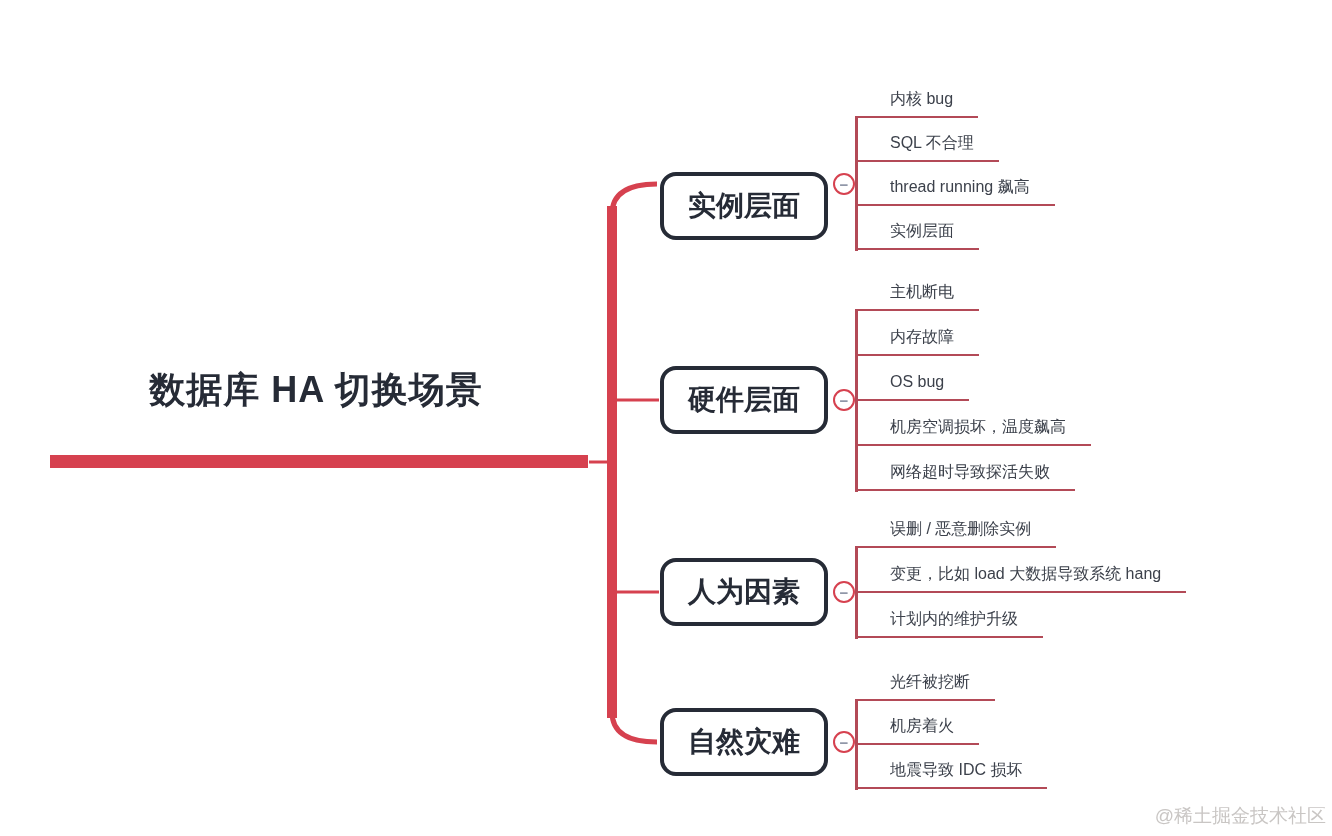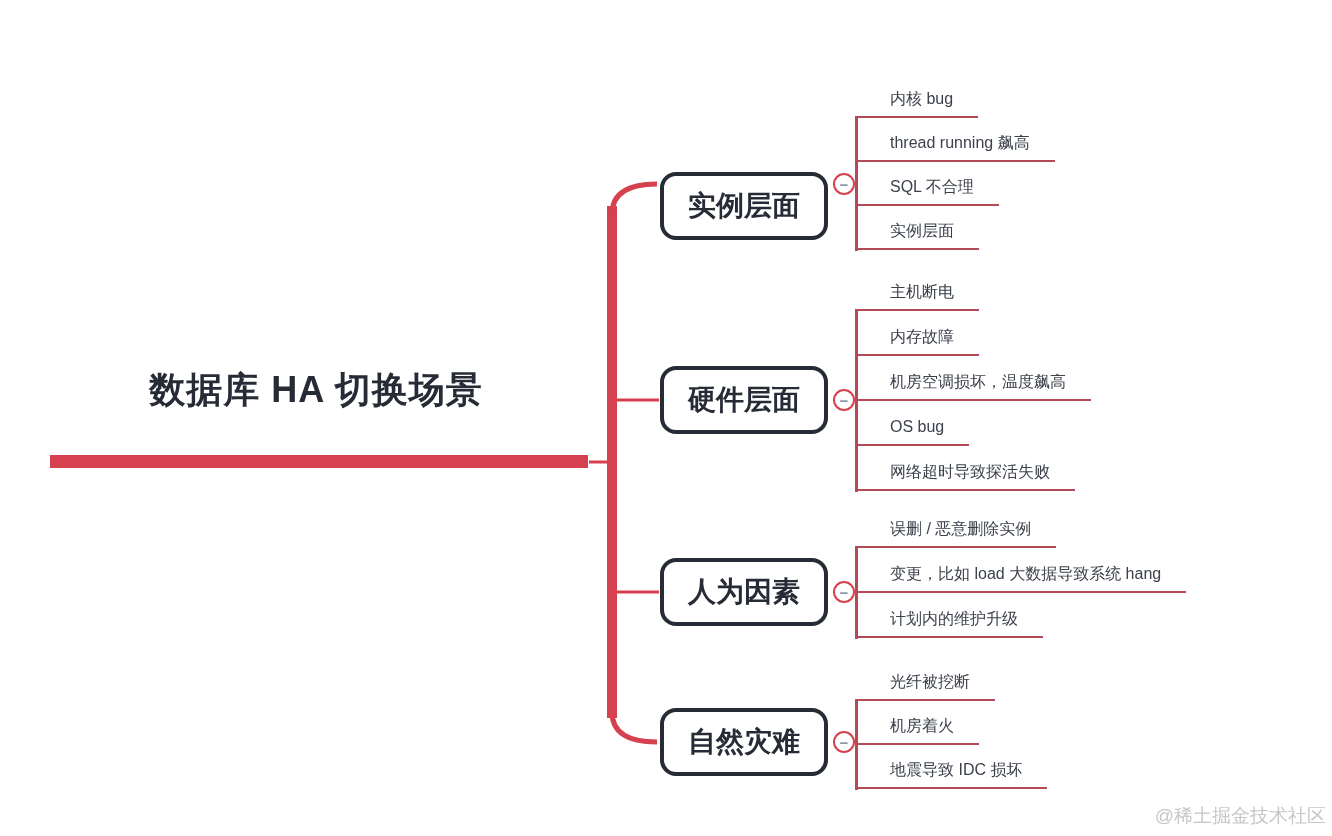--- a/index.html
+++ b/index.html
@@ -97,33 +97,33 @@
   </svg>
 
   <div class="root-title">数据库 HA 切换场景</div>
   <div class="root-bar"></div>
 
   <div class="branch-node node-1">实例层面</div>
   <div class="collapse-btn btn-1">−</div>
   <div class="vline vline-1"></div>
   <ul class="children children-1">
     <li>内核 bug</li>
+    <li>SQL 不合理</li>
     <li>thread running 飙高</li>
-    <li>SQL 不合理</li>
     <li>实例层面</li>
   </ul>
 
   <div class="branch-node node-2">硬件层面</div>
   <div class="collapse-btn btn-2">−</div>
   <div class="vline vline-2"></div>
   <ul class="children children-2 rows-45">
     <li>主机断电</li>
     <li>内存故障</li>
+    <li>OS bug</li>
     <li>机房空调损坏，温度飙高</li>
-    <li>OS bug</li>
     <li>网络超时导致探活失败</li>
   </ul>
 
   <div class="branch-node node-3">人为因素</div>
   <div class="collapse-btn btn-3">−</div>
   <div class="vline vline-3"></div>
   <ul class="children children-3 rows-45">
     <li>误删 / 恶意删除实例</li>
     <li>变更，比如 load 大数据导致系统 hang</li>
     <li>计划内的维护升级</li>

